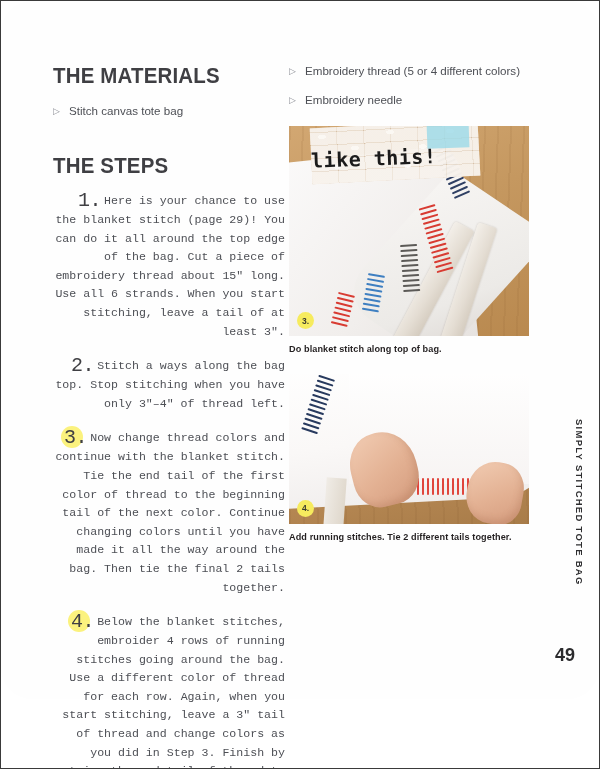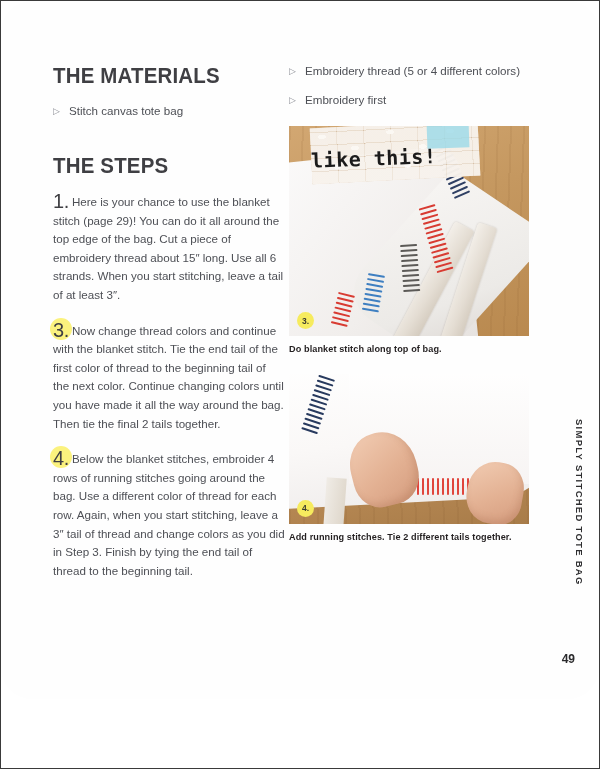--- a/index.html
+++ b/index.html
@@ -82,21 +82,22 @@
     line-height: 16px;
   }
 
   
   .step {
     position: relative;
     margin-bottom: 15px;
     font-size: 11.6px;
     line-height: 18.6px;
     color: #4d4f55;
-    text-align: left;
+    text-align: right;
+    font-family: Liberation Mono, monospace;
   }
   .step-num {
     font-size: 20px;
     font-weight: normal;
     color: #3f3f43;
     line-height: 1;
     letter-spacing: -0.4px;
     vertical-align: -2px;
     padding-right: 3px;
   }
@@ -337,21 +338,21 @@
     writing-mode: vertical-rl;
     text-orientation: mixed;
     white-space: nowrap;
   }
 
   
   .page-number {
     position: absolute;
     right: 24px;
     bottom: 33px;
-    font-size: 12px;
+    font-size: 18px;
     font-weight: bold;
     color: #2b2b2d;
   }
 </style>
 </head>
 <body>
 
 <div class="page">
   <div class="page-inner">
 
@@ -365,41 +366,44 @@
           <span>Stitch canvas tote bag</span>
         </li>
       </ul>
 
       <h2 class="section-heading steps">THE STEPS</h2>
 
       <div class="step">
         <span class="step-num">1.</span><span class="step-body">Here is your chance to use the blanket stitch (page 29)! You can do it all around the top edge of the bag. Cut a piece of embroidery thread about 15″ long. Use all 6 strands. When you start stitching, leave a tail of at least 3″.</span>
       </div>
 
+      <div class="step">
+        <span class="step-num">2.</span><span class="step-body">Stitch a ways along the bag top. Stop stitching when you have only 3″–4″ of thread left.</span>
+      </div>
 
       <div class="step">
         <span class="step-num highlight">3.</span><span class="step-body">Now change thread colors and continue with the blanket stitch. Tie the end tail of the first color of thread to the beginning tail of the next color. Continue changing colors until you have made it all the way around the bag. Then tie the final 2 tails together.</span>
       </div>
 
       <div class="step">
         <span class="step-num highlight">4.</span><span class="step-body">Below the blanket stitches, embroider 4 rows of running stitches going around the bag. Use a different color of thread for each row. Again, when you start stitching, leave a 3″ tail of thread and change colors as you did in Step 3. Finish by tying the end tail of thread to the beginning tail.</span>
       </div>
 
     </div>
 
     <div class="col-right">
 
       <ul class="mat-list">
         <li class="mat-item">
           <span class="mat-bullet">▷</span>
           <span>Embroidery thread (5 or 4 different colors)</span>
         </li>
         <li class="mat-item">
           <span class="mat-bullet">▷</span>
-          <span>Embroidery first</span>
+          <span>Embroidery needle</span>
         </li>
       </ul>
 
       <div class="photo-block first" style="margin-top:18px;">
         <div class="photo photo-1">
           <div class="wood"></div>
 
           <div class="cloth-main"></div>
           <div class="cloth-fold"></div>
           <div class="strap strap-a"></div>

